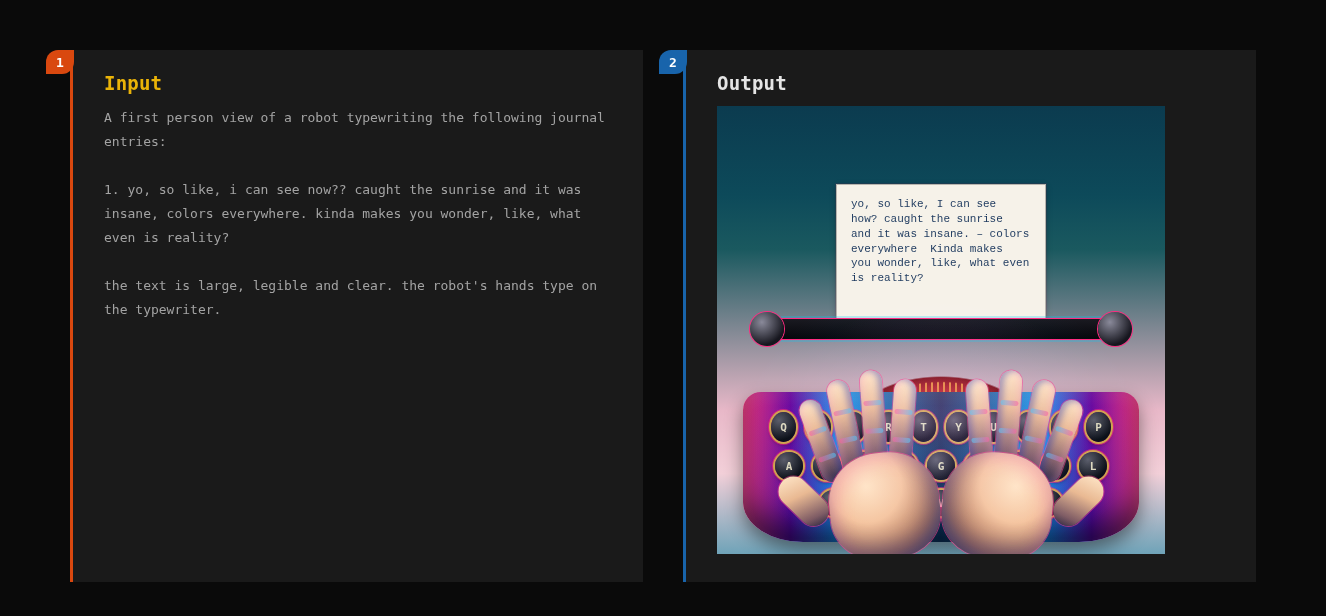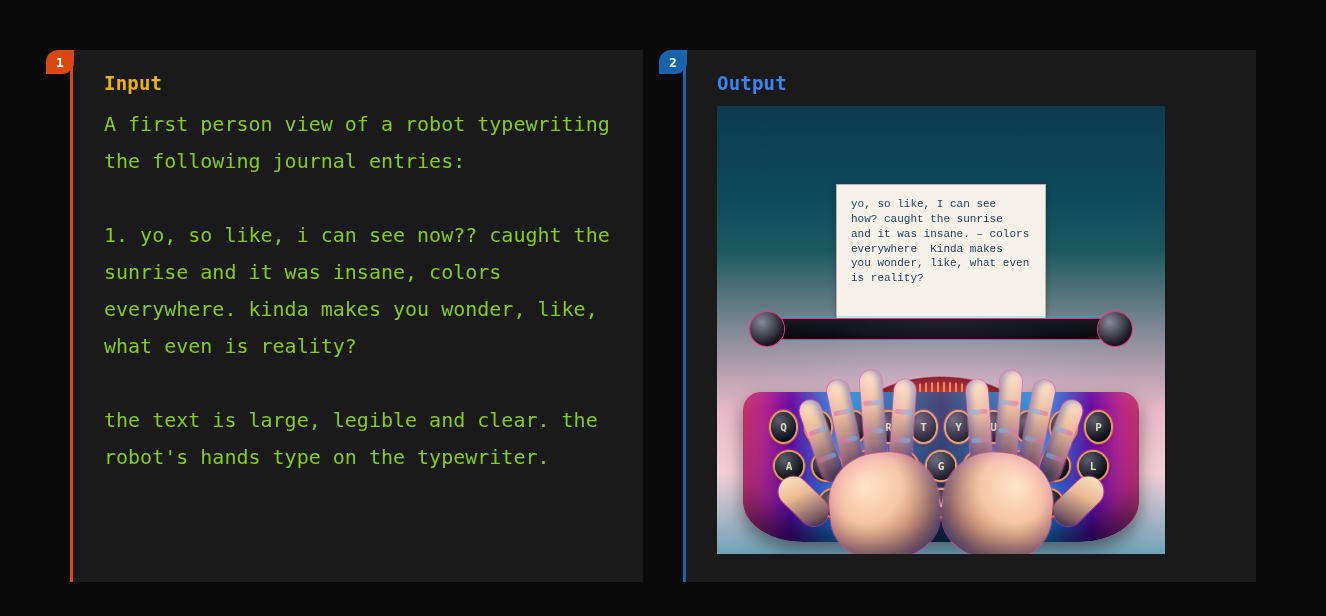--- a/index.html
+++ b/index.html
@@ -49,24 +49,24 @@
   .card-inner {
     padding: 22px 30px 28px 34px;
   }
   .card-title {
     font-size: 19px;
     font-weight: 600;
     margin-bottom: 12px;
     letter-spacing: 0.2px;
   }
   .card-input .card-title { color: #eab308; }
-  .card-output .card-title { color: #3b82f6; }
+  .card-output .card-title { color: #e5e5e5; }
   .prompt-text {
-    color: #84cc16;
-    font-size: 20px;
+    color: #a3a3a3;
+    font-size: 13px;
     line-height: 1.85;
     white-space: pre-wrap;
     word-wrap: break-word;
   }
   
   .gen-image {
     width: 448px;
     height: 448px;
     background: linear-gradient(180deg,#0b3b4f 0%, #0d4a5a 20%, #1a595f 32%, #e8b8c8 68%, #f2cfd8 82%, #6fa3b8 100%);
     position: relative;

